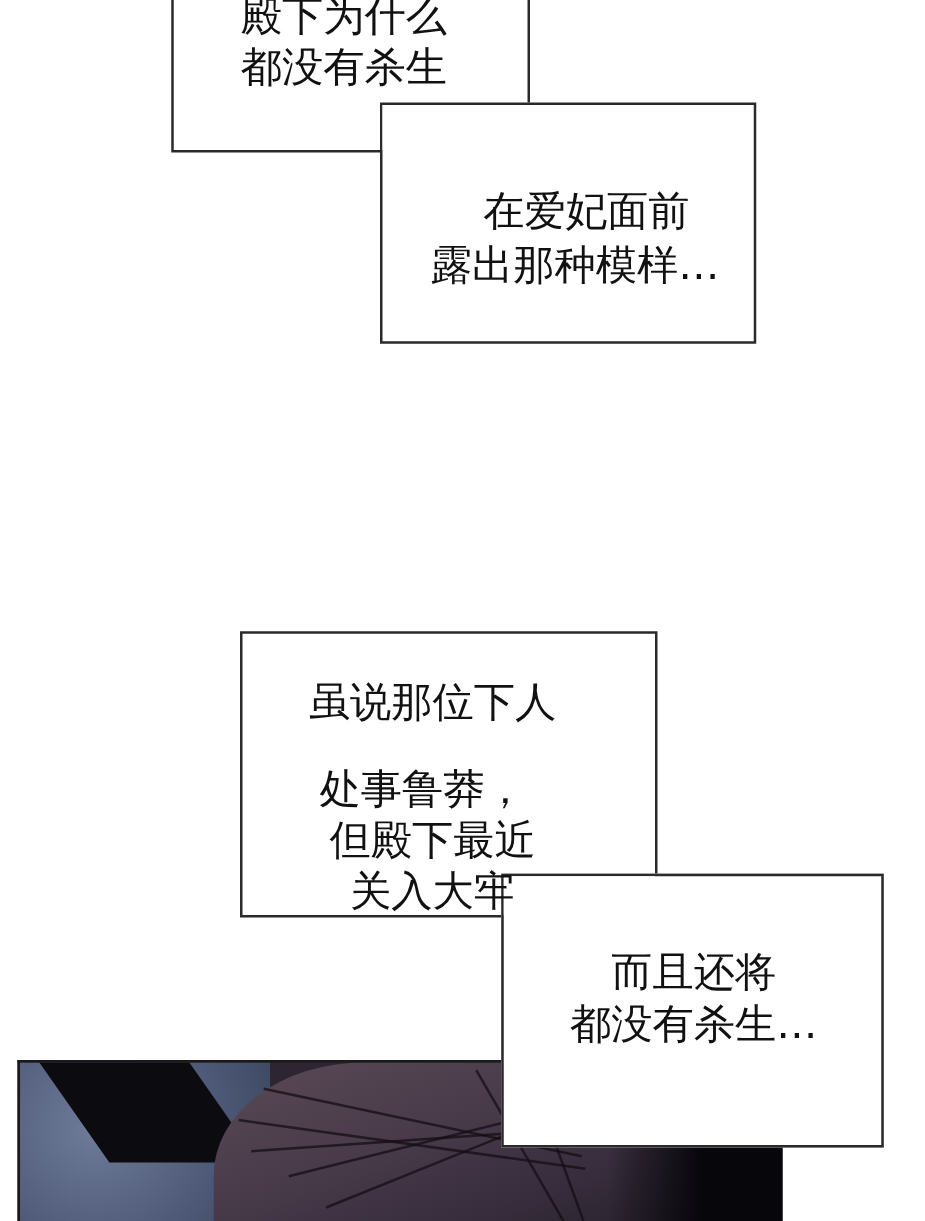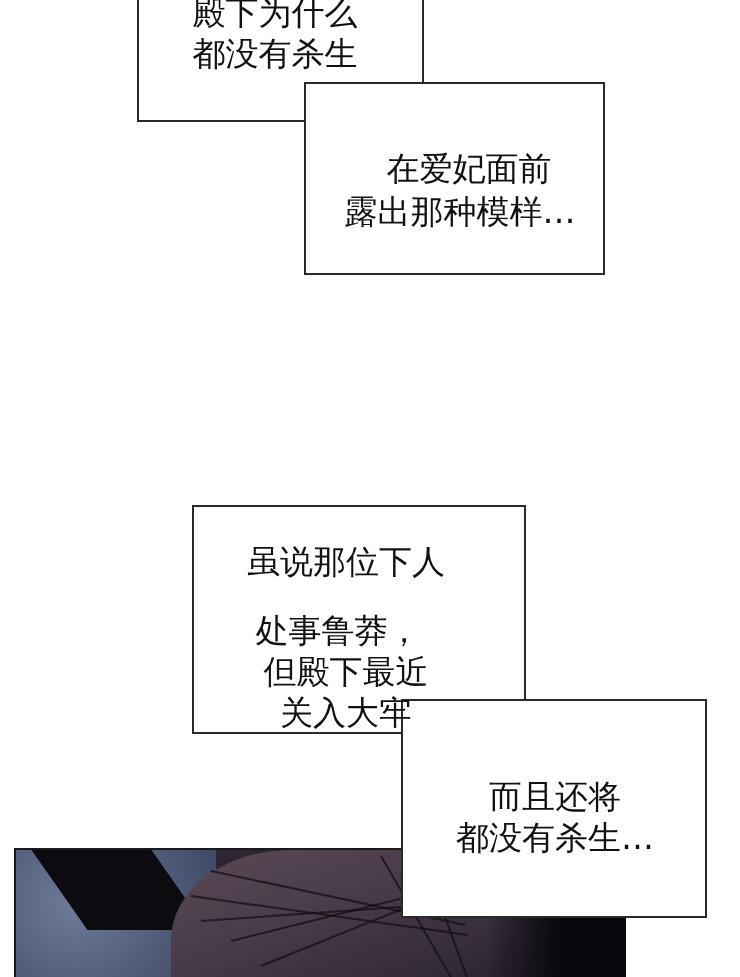--- a/index.html
+++ b/index.html
@@ -85,17 +85,17 @@
 
   <div class="bubble-part" style="left:401px; top:699px; width:306px; height:219px; z-index:2;"></div>
   <div class="cover" style="left:403px; top:701px; width:121px; height:31px; z-index:3;"></div>
 
   <div class="txt" style="left:226px; top:541px; width:240px; z-index:4;">
     <div>虽说那位下人</div>
     <div style="padding-right:16px;margin-top:28px;">处事鲁莽，</div>
     <div>但殿下最近</div>
     <div>关入大牢</div>
   </div>
-  <div class="txt" style="left:405px; top:776px; width:300px; z-index:4;">
+  <div class="txt" style="left:405px; top:757px; width:300px; z-index:4;">
     <div>而且还将</div>
     <div>都没有杀生…</div>
   </div>
 </div>
 
 </body></html>

